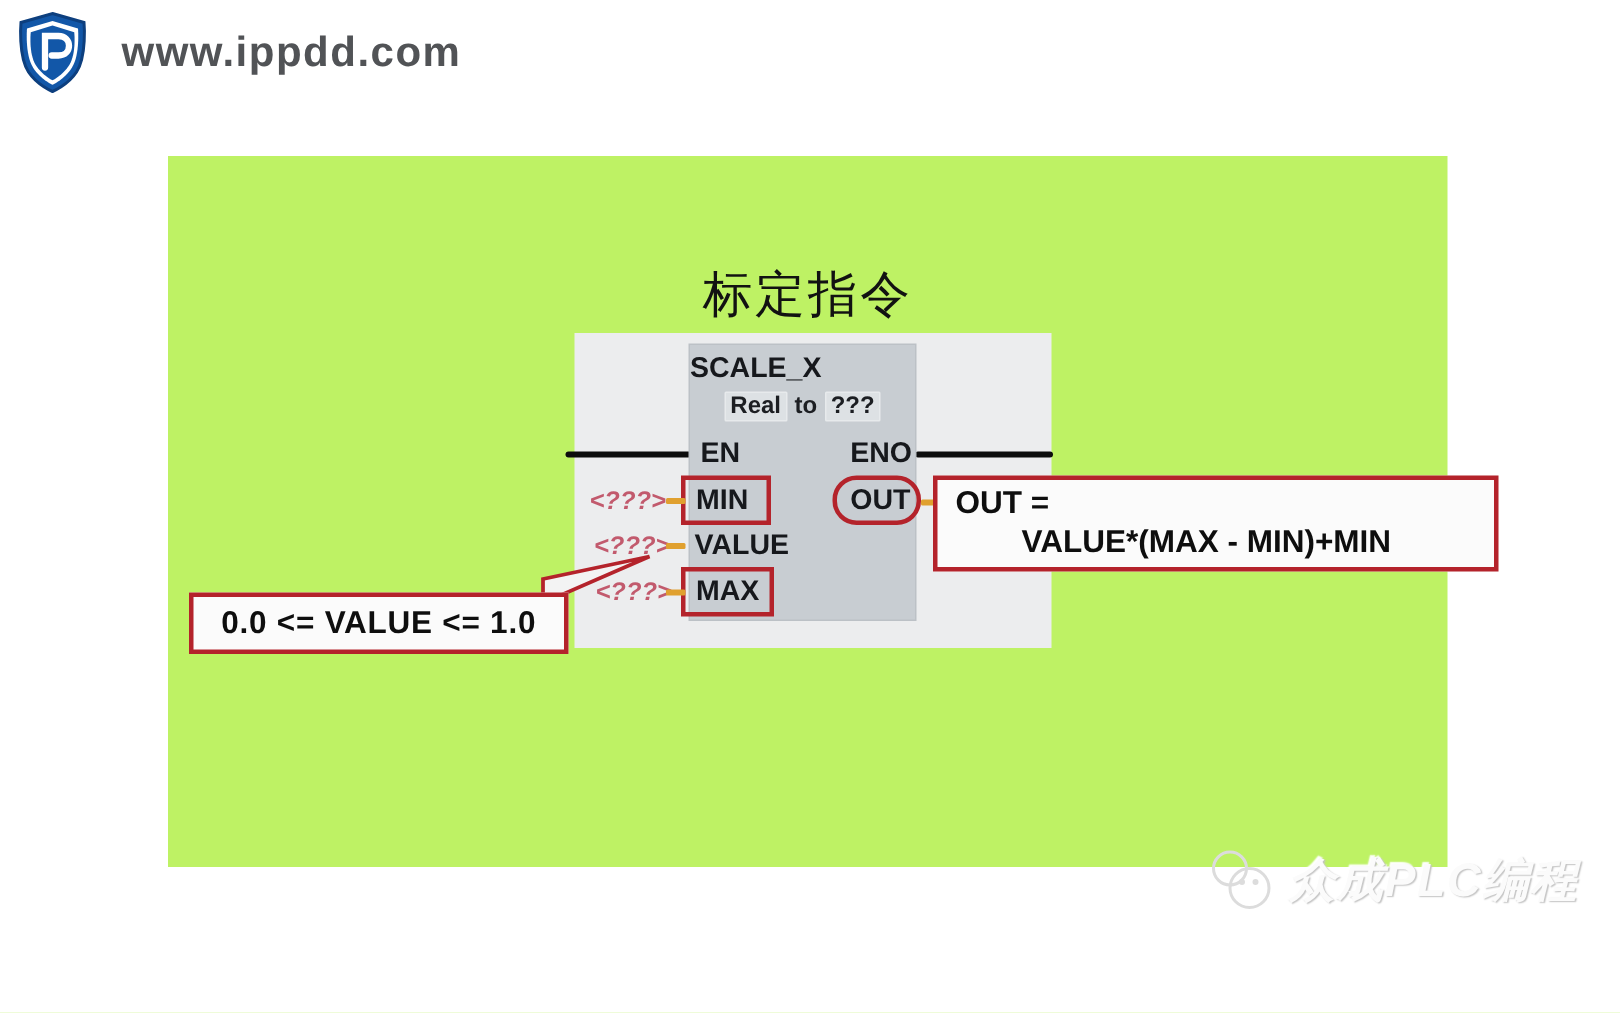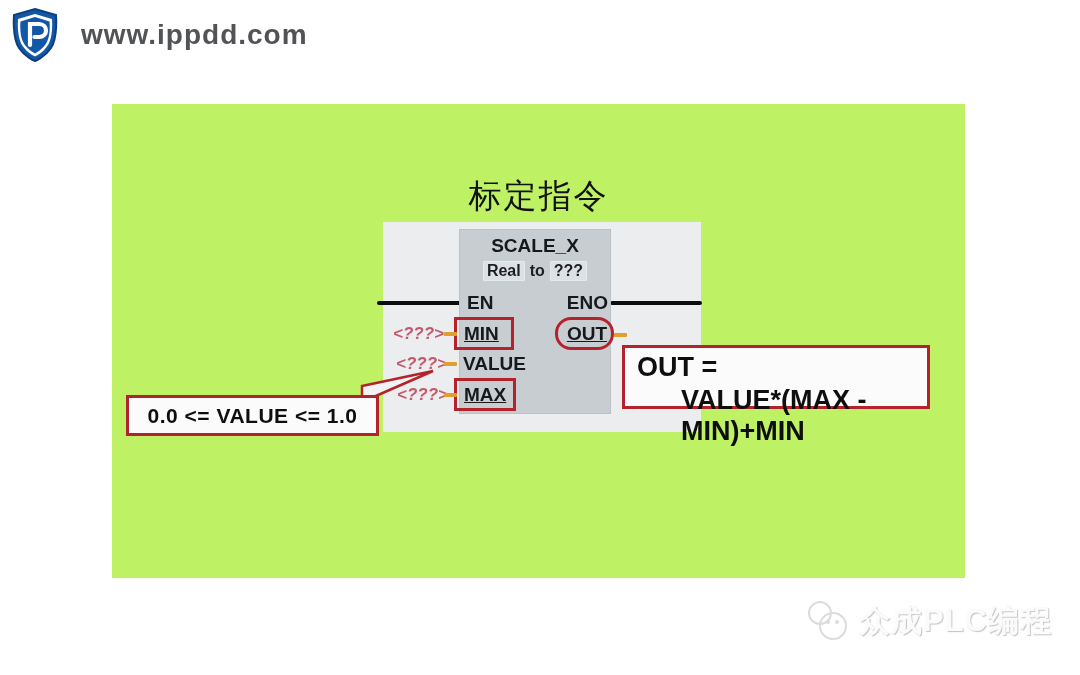--- a/index.html
+++ b/index.html
@@ -20,33 +20,33 @@
   .shot-region { position: absolute; left: 271px; top: 118px; width: 318px; height: 210px; background: #ecedee; }
 
   
   .rail { position: absolute; height: 4px; background: #0d0d0d; border-radius: 2px; }
   .rail.left  { left: 265px; top: 197px; width: 84px; }
   .rail.right { left: 498px; top: 197px; width: 92px; }
 
   
   .fblock { position: absolute; left: 348px; top: 126px; width: 150px; height: 183px;
             background: #c8cdd2; box-shadow: 0 0 0 1px #bcc1c6; }
-  .fblock-title { text-align: center; padding-top: 5px; font-size: 19px; font-weight: 700; color: #16181c; }
+  .fblock-title { padding-top: 5px; font-size: 19px; font-weight: 700; color: #16181c; }
   .fblock-subtitle { margin-top: 4px; text-align: center; font-size: 16px; font-weight: 700; color: #1c1e22;
                      display: flex; justify-content: center; align-items: center; gap: 5px; }
   .type-chip { background: #dde1e4; border: 1px solid #e7eaec; padding: 0 3px; border-radius: 1px; }
 
   .pin-label { position: absolute; font-size: 19px; font-weight: 700; color: #16181c; line-height: 31px; }
   .en-label  { left: 355px; top: 183px; }
   .eno-label { left: 446px; top: 183px; width: 50px; text-align: right; }
   .value-label { left: 351px; top: 244px; }
 
   
   .red-box { position: absolute; border: 3px solid #b4232b; background: transparent;
-             font-size: 19px; font-weight: 700; color: #16181c; display: flex; align-items: center; text-decoration: underline; }
+             font-size: 19px; font-weight: 700; color: #16181c; display: flex; align-items: center; }
   .min-box { left: 342px; top: 213px; width: 60px; height: 33px; padding-left: 7px; }
   .max-box { left: 342px; top: 274px; width: 62px; height: 33px; padding-left: 7px; }
   .out-box { left: 443px; top: 213px; width: 59px; height: 33px; justify-content: flex-end; padding-right: 4px; border-radius: 16px; }
 
   
   .operand { position: absolute; width: 62px; text-align: right; font-size: 17px; font-weight: 700;
              font-style: italic; color: #c25a6d; line-height: 20px; }
   .op-min   { left: 270px; top: 220px; }
   .op-value { left: 273px; top: 250px; }
   .op-max   { left: 274px; top: 281px; }
@@ -55,27 +55,27 @@
   .dash { position: absolute; width: 13px; height: 4px; background: #e0a02e; border-radius: 1px; }
   .dash-min   { left: 332px; top: 228px; }
   .dash-value { left: 332px; top: 258px; }
   .dash-max   { left: 332px; top: 289px; }
   .dash-out   { left: 502px; top: 229px; }
 
   
   .note { position: absolute; background: #fbfbfb; border: 3px solid #b4232b; color: #0e0e0e; font-weight: 700; }
   .note-range { left: 14px; top: 291px; width: 253px; height: 41px; font-size: 21px;
                 display: flex; align-items: center; justify-content: center; letter-spacing: 0.5px; }
-  .note-formula { left: 510px; top: 213px; width: 308px; height: 64px; font-size: 27px; padding: 4px 0 0 12px; margin-top: 28px; }
+  .note-formula { left: 510px; top: 213px; width: 377px; height: 64px; font-size: 21px; padding: 4px 0 0 12px; }
   .note-formula .line2 { padding-left: 44px; margin-top: 2px; }
 
   .callout-svg { position: absolute; left: 0; top: 0; width: 853px; height: 474px; pointer-events: none; }
 
   
-  .watermark { position: absolute; right: 28px; top: 598px; display: flex; align-items: center; gap: 4px; }
+  .watermark { position: absolute; right: 28px; top: 564px; display: flex; align-items: center; gap: 4px; font-style: italic; }
   .wm-text { font-size: 31px; font-weight: 700; color: #fbfbfb;
              text-shadow: 1px 1px 1px #c3c3c3, -1px -1px 1px #ffffff; letter-spacing: 1px; }
 </style>
 </head>
 <body>
 
 <div class="site-header">
   <span style="display:inline-block; width:50px; height:56px;">
     <svg width="50" height="56" viewBox="0 0 50 56">
       <path d="M25 2 L46 8 C46 8 48 30 41 41 C35 50 25 54 25 54 C25 54 15 50 9 41 C2 30 4 8 4 8 Z" fill="#1257a8" stroke="#0d3f7e" stroke-width="2"></path>

